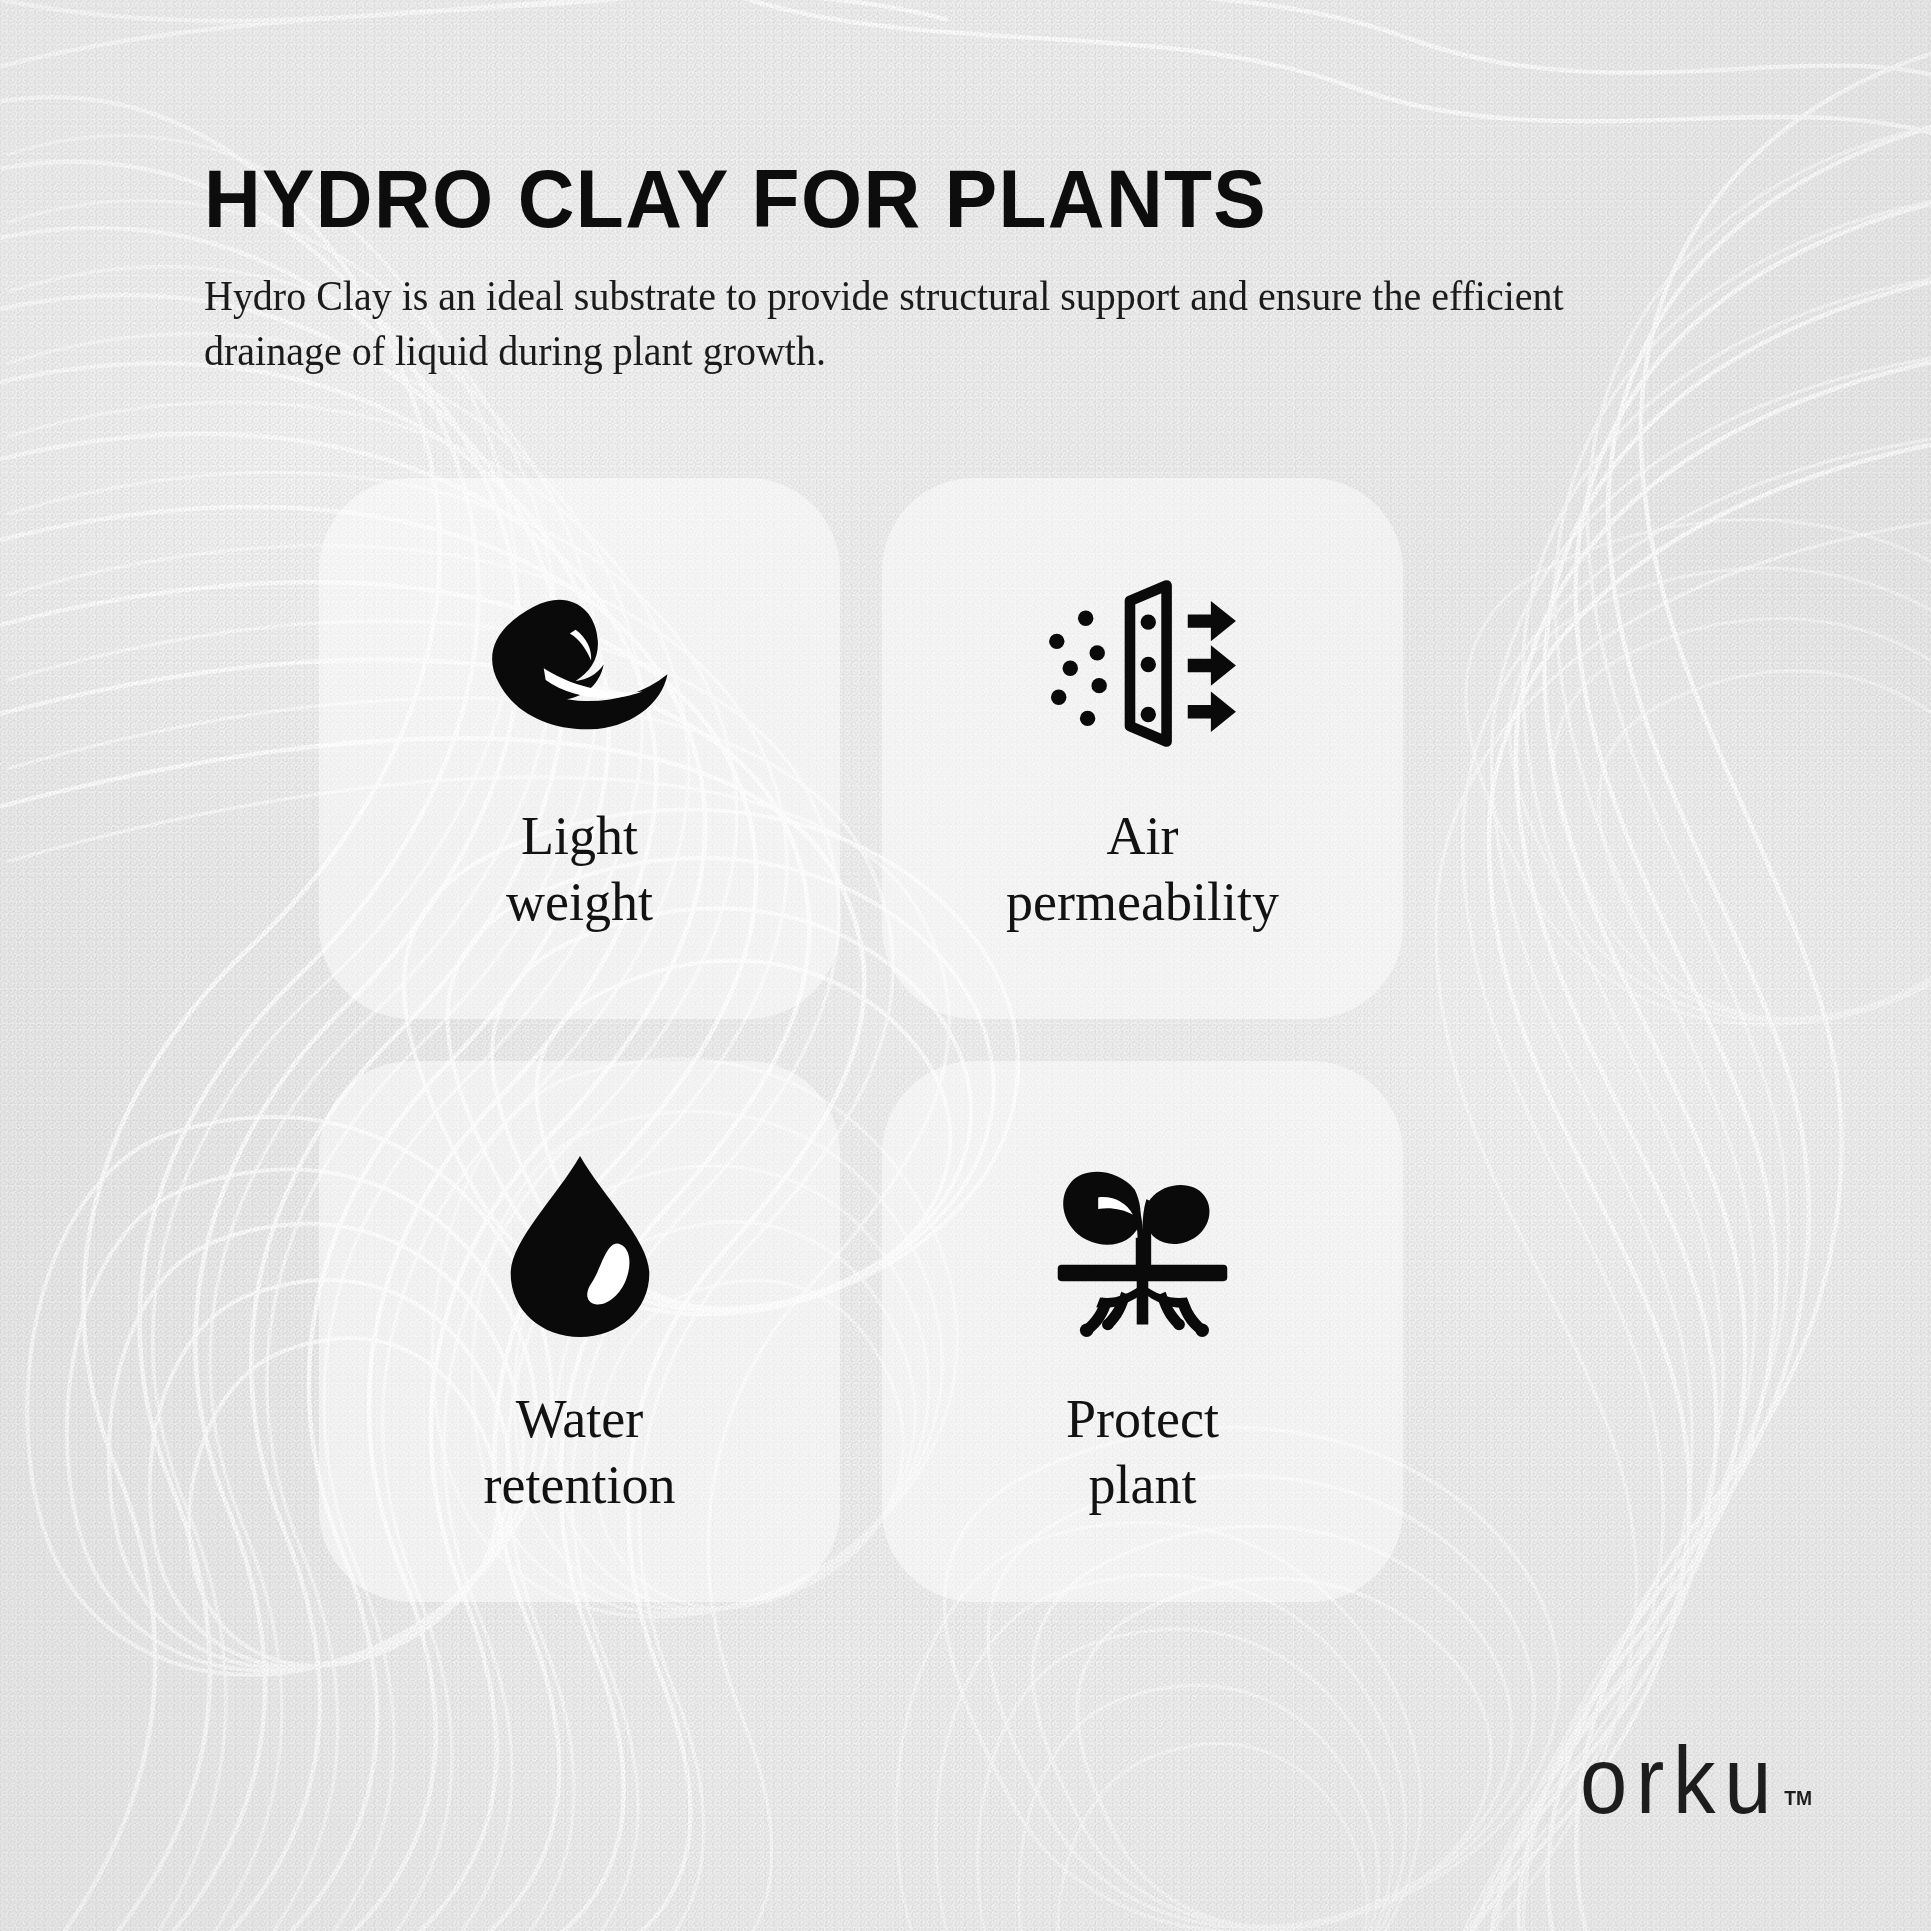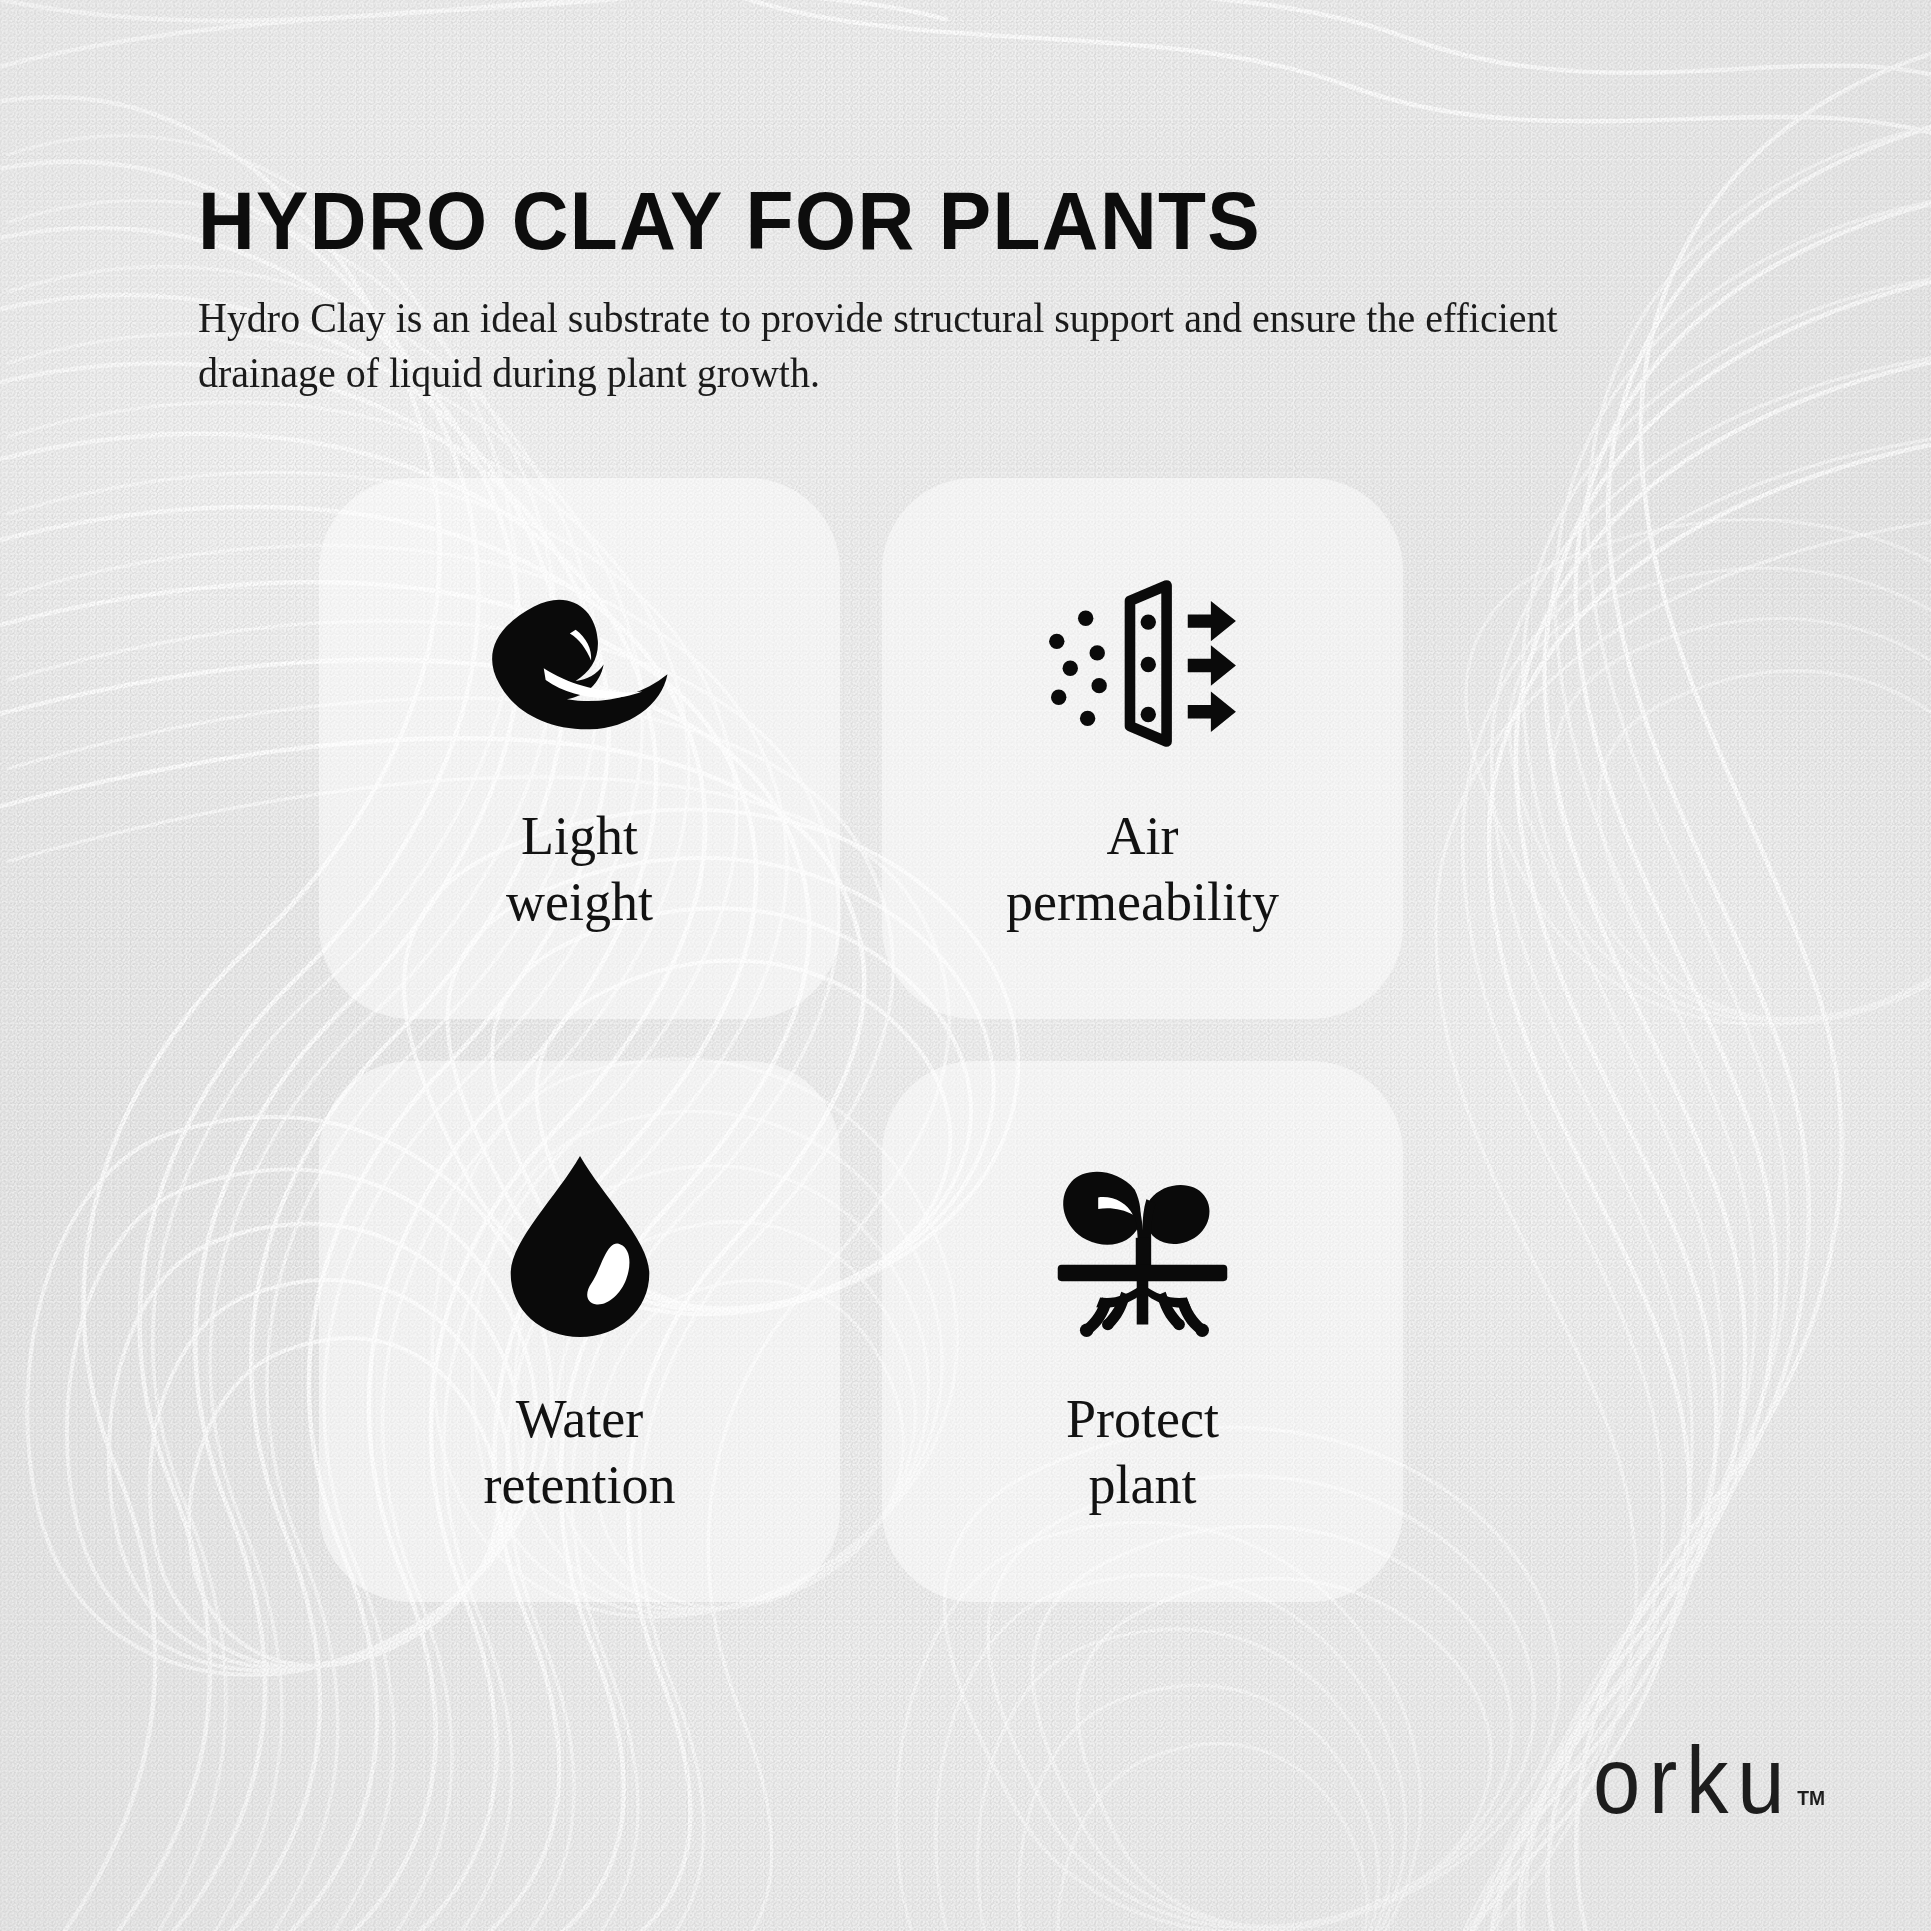--- a/index.html
+++ b/index.html
@@ -41,21 +41,21 @@
     background-size: 6.8px 6.8px, 8.7px 8.7px, 5.8px 5.8px, 10.6px 10.6px, 4.8px 4.8px, 7.7px 7.7px;
     mix-blend-mode:normal;
   }
   .bg-topo { position:absolute; inset:0; }
   .bg-vignette {
     position:absolute; inset:0;
     background: radial-gradient(ellipse 1448px 1448px at 50% 45%, rgba(255,255,255,.25) 0%, rgba(255,255,255,0) 55%, rgba(205,205,205,.22) 100%);
   }
 
   
-  .header { position:absolute; left:198px; top:159px; width:1641px;margin-top:22px; }
+  .header { position:absolute; left:204px; top:159px; width:1641px; }
   .title {
     font-family: "Liberation Sans", "DejaVu Sans", sans-serif;
     font-weight:700;
     font-size:81px;
     line-height:1.0;
     letter-spacing:1.4px;
     color:#0d0d0d;
     transform: scaleX(0.97);
     transform-origin:left center;
     white-space:nowrap;
@@ -104,21 +104,21 @@
     font-family:"Liberation Serif","DejaVu Serif",serif;
     font-size:54px;
     line-height:1.22;
     color:#121212;
     white-space:pre-line;
   }
 
   
   .brand {
     position:absolute;
-    right:106px; bottom:108px;
+    right:119px; bottom:108px;
     display:flex;
     align-items:flex-end;
     color:#1a1a1a;
   }
   .brand-name {
     font-family:"Liberation Sans","DejaVu Sans",sans-serif;
     font-weight:300;
     font-size:85px;
     letter-spacing:8.7px;
     line-height:.9;

